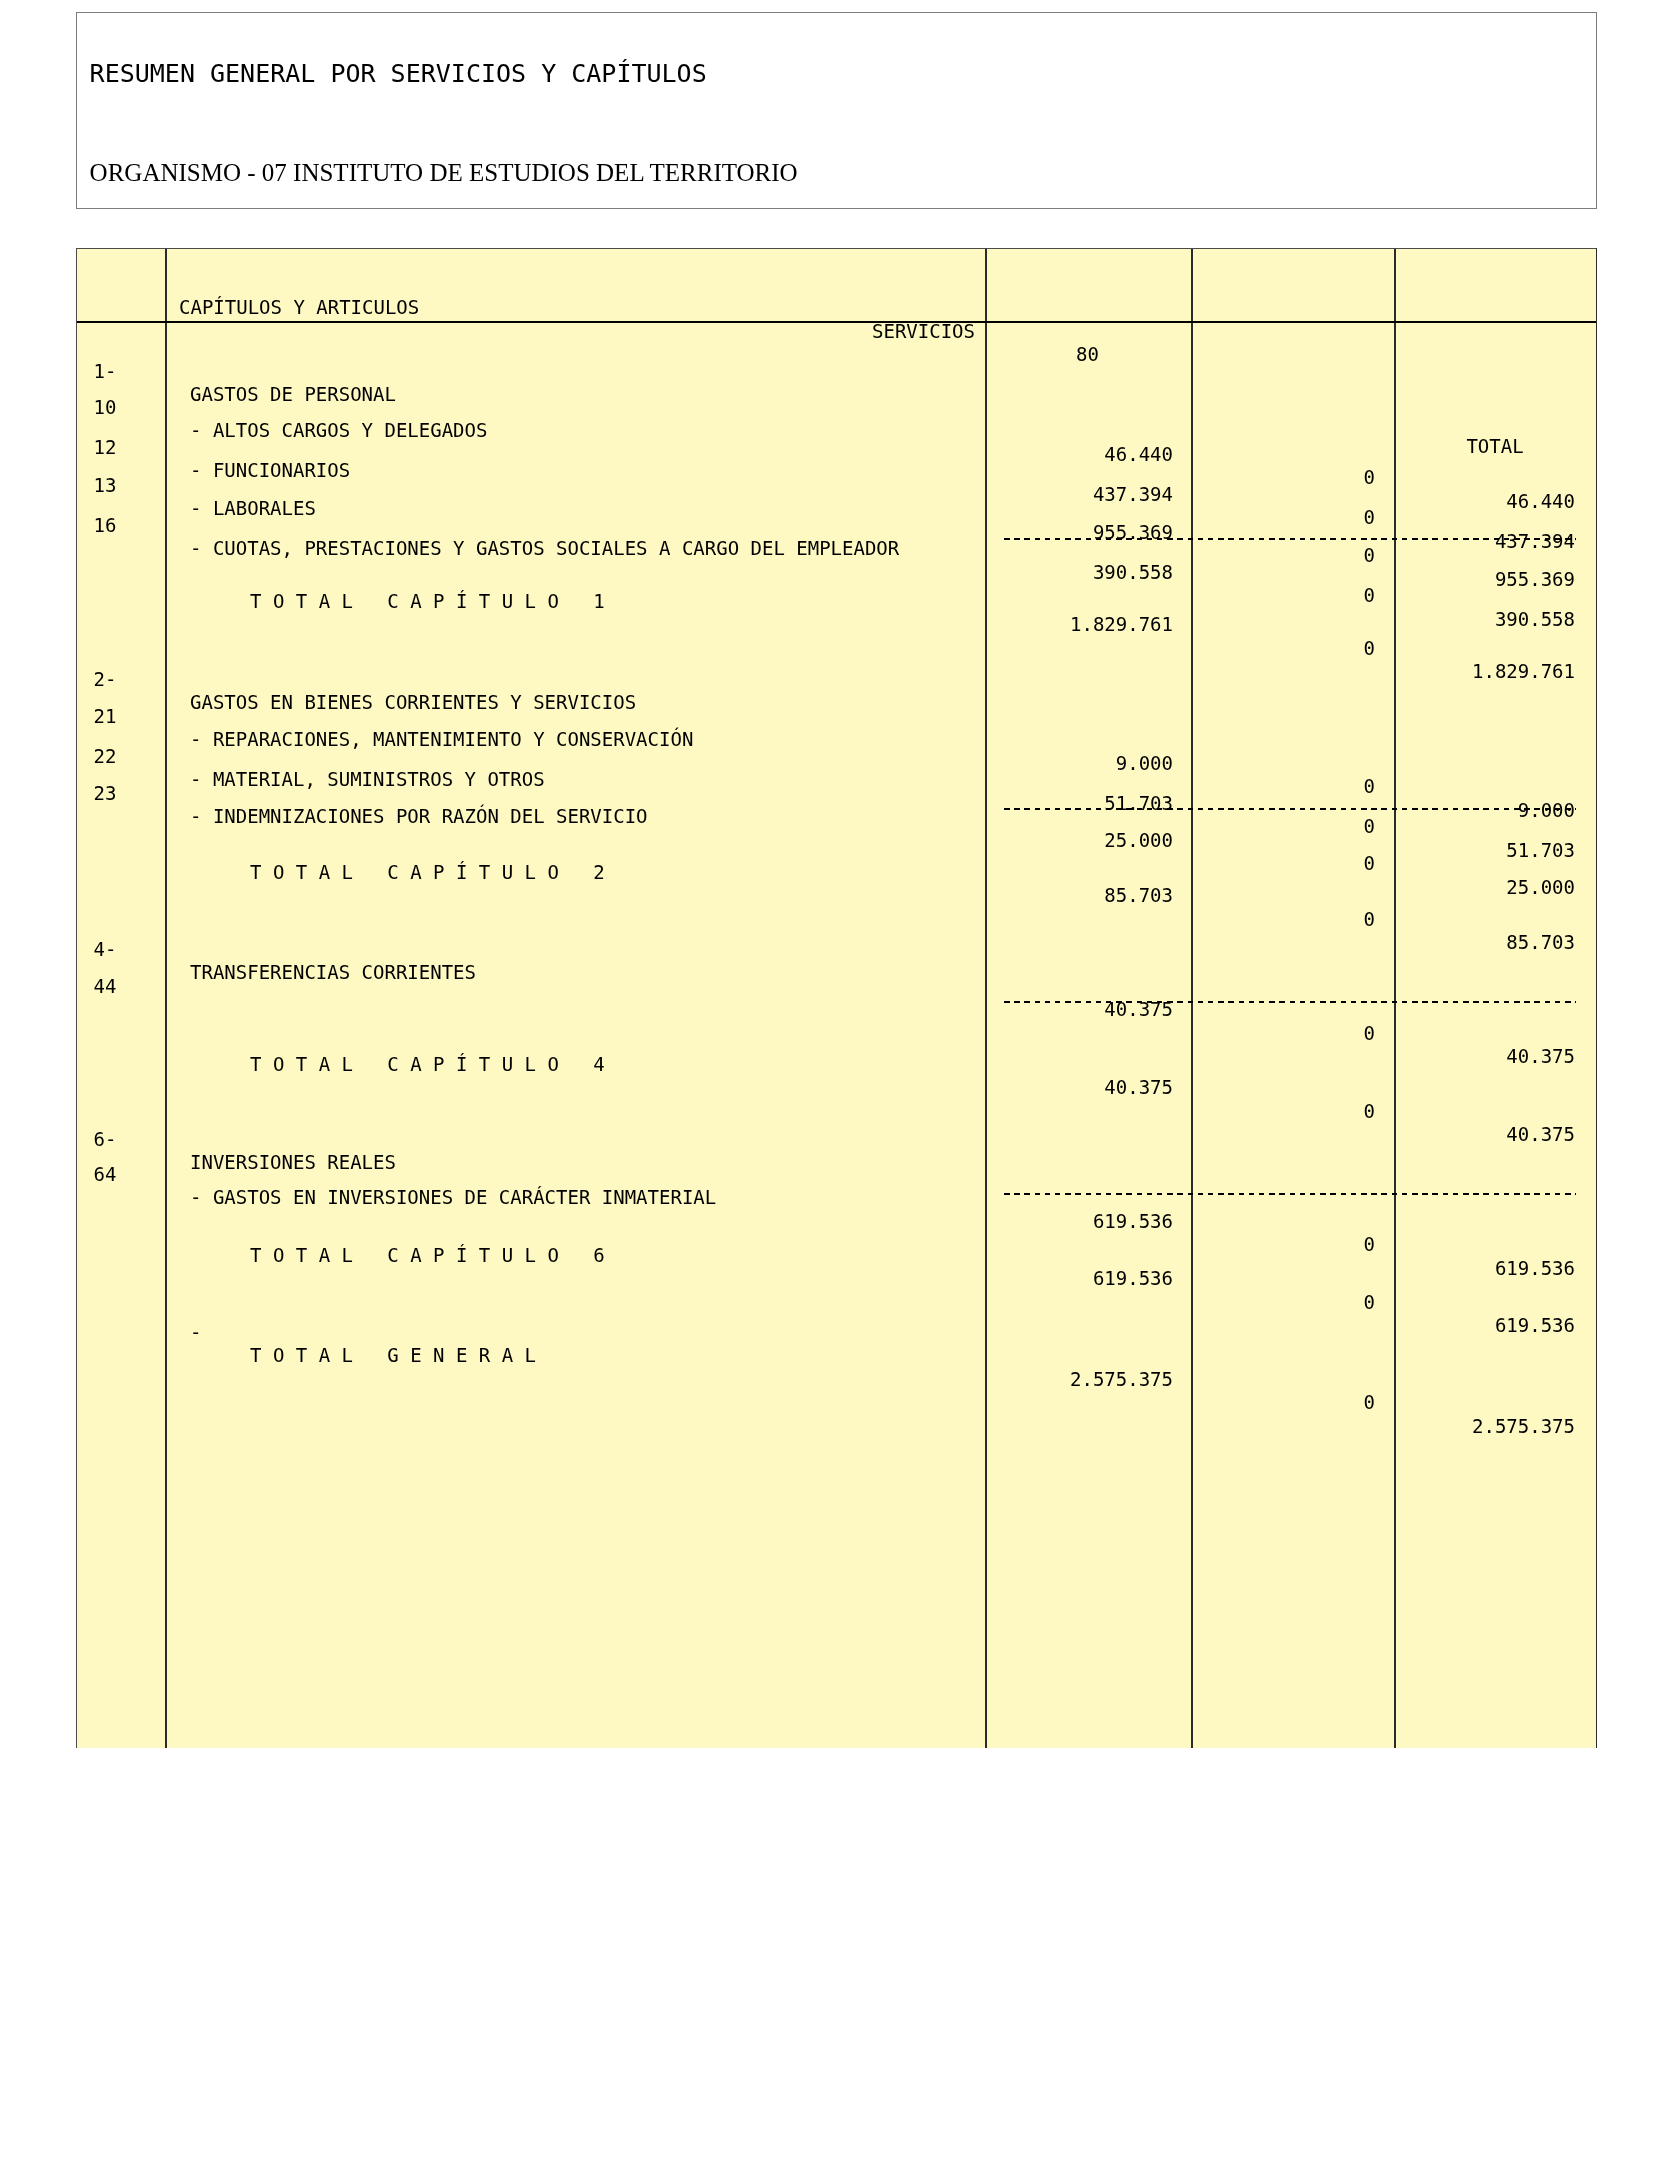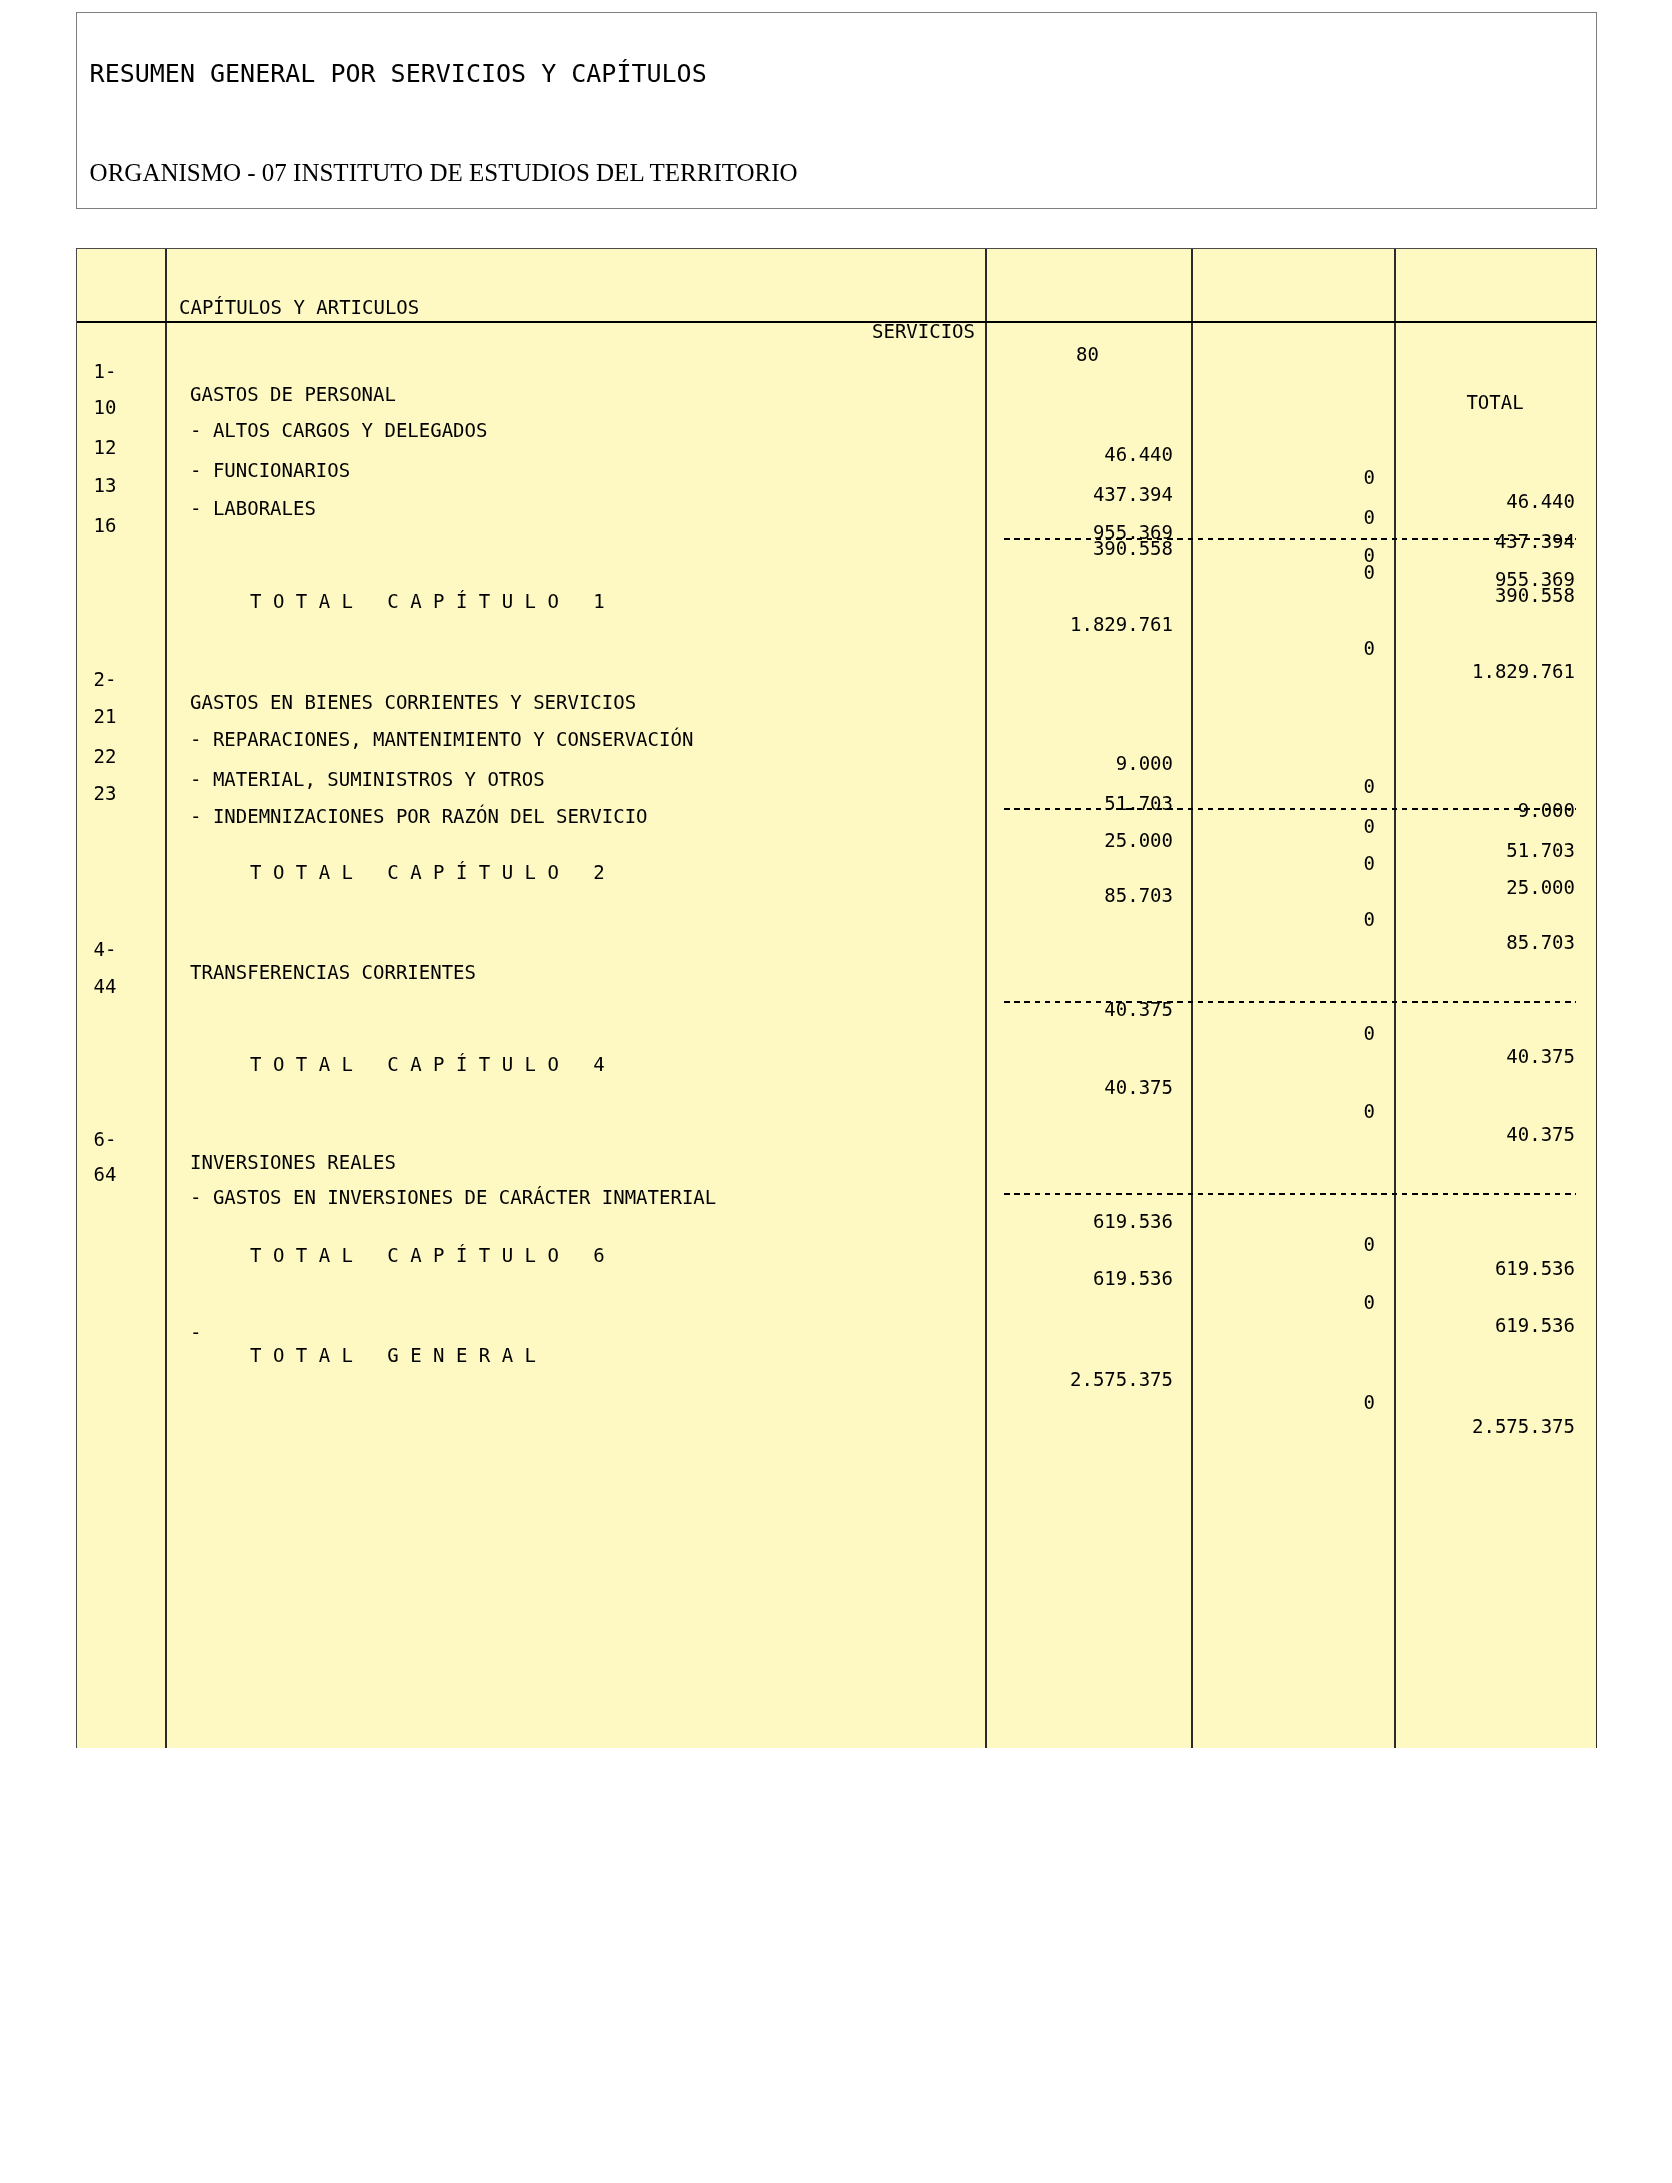--- a/index.html
+++ b/index.html
@@ -80,21 +80,21 @@
   .dash  { position: absolute; left: 113px; }
   .num   { position: absolute; text-align: right; }
   .num.c80    { left: 910px; width: 186px; }
   .num.cblank { left: 1115px; width: 183px; }
   .num.ctotal { left: 1319px; width: 179px; }
 
   .hdr-capitulos { position: absolute; left: 102px; }
   .hdr-servicios { position: absolute; left: 795px; }
   .hdr-80    { position: absolute; left: 908px; width: 205px; text-align: center; }
   .hdr-blank { position: absolute; left: 1114px; width: 204px; text-align: center; }
-  .hdr-total { position: absolute; left: 1317px; width: 202px; text-align: center; }
+  .hdr-total { position: absolute; left: 1317px; width: 202px; text-align: center; margin-top: 44px; }
 
   .dashline {
     position: absolute;
     left: 927px; width: 572px; height: 2.4px;
     background: repeating-linear-gradient(to right, #000 0px, #000 5.5px, transparent 5.5px, transparent 10.2px);
   }
 </style>
 </head>
 <body>
 
@@ -141,20 +141,21 @@
     </div>
     <div class="row" style="top:201px">
       <span class="code">13</span>
       <span class="label">- LABORALES</span>
       <span class="num c80">955.369</span>
       <span class="num cblank">0</span>
       <span class="num ctotal">955.369</span>
     </div>
     <div class="row" style="top:241px">
       <span class="code">16</span>
+      <span class="label">- CUOTAS, PRESTACIONES Y GASTOS SOCIALES A CARGO DEL EMPLEADOR</span>
       <span class="num c80">390.558</span>
       <span class="num cblank">0</span>
       <span class="num ctotal">390.558</span>
     </div>
     <div class="dashline" style="top:289px"></div>
     <div class="row" style="top:317px">
       <span class="label tot">T O T A L   C A P Í T U L O   1</span>
       <span class="num c80">1.829.761</span>
       <span class="num cblank">0</span>
       <span class="num ctotal">1.829.761</span>

